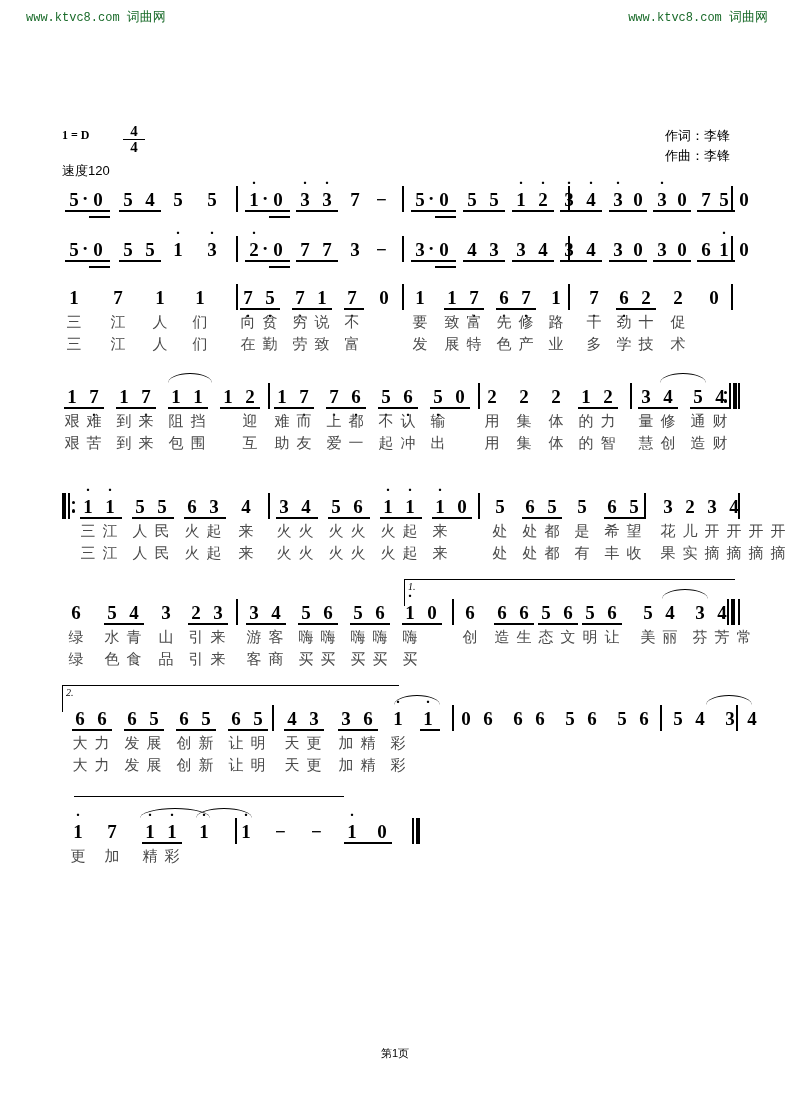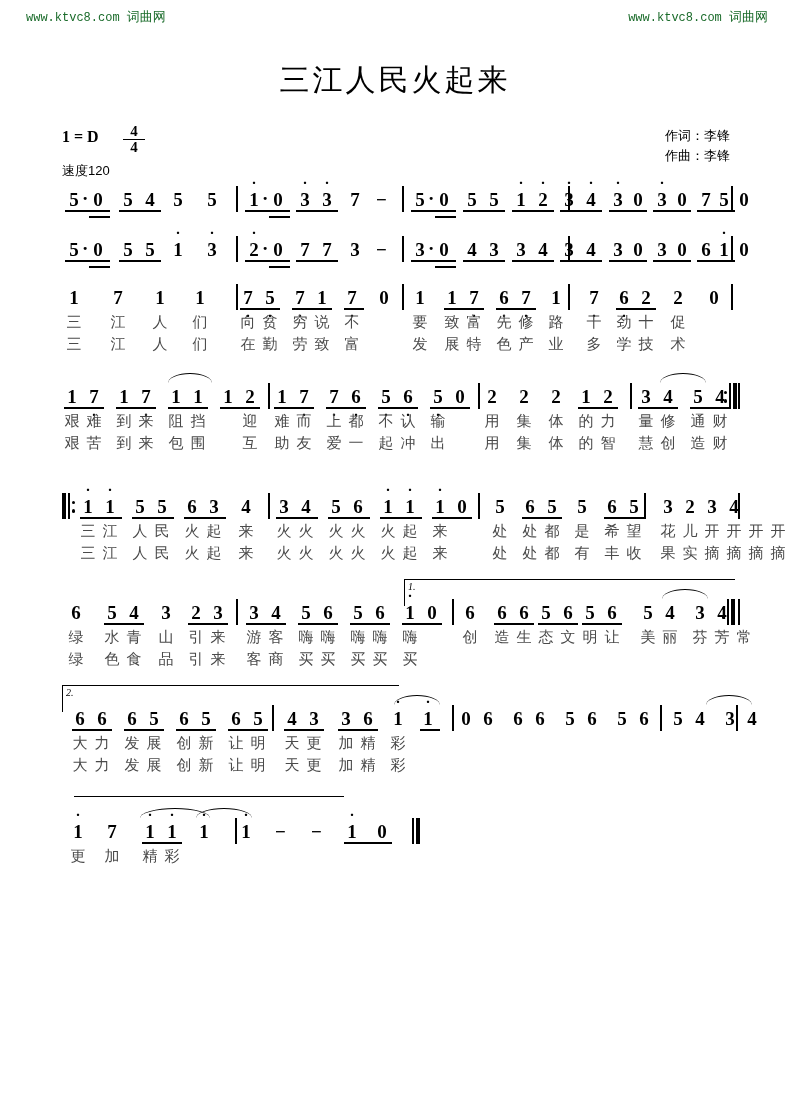--- a/index.html
+++ b/index.html
@@ -16,21 +16,21 @@
   .wm .cn{font-family:"Liberation Sans","DejaVu Sans",sans-serif;font-size:13px;}
   .wm-left{left:26px;}
   .wm-right{right:22px;}
 
   
   .title{position:absolute;top:60px;left:0;width:790px;text-align:center;
          font-size:30px;letter-spacing:3px;
          font-family:"Liberation Sans","DejaVu Sans",sans-serif;font-weight:400;}
 
   
-  .keysig{position:absolute;left:62px;top:128px;font-size:16px;font-weight:bold;
+  .keysig{position:absolute;left:62px;top:128px;font-size:12px;font-weight:bold;
           font-family:"Liberation Serif","DejaVu Serif",serif;}
   .timesig{position:absolute;left:123px;top:124px;width:22px;text-align:center;
            font-size:15px;font-weight:bold;line-height:1.0;}
   .timesig .num{display:block;}
   .timesig .den{display:block;border-top:1.6px solid #000;}
   .tempo{position:absolute;left:62px;top:162px;font-size:13px;
          font-family:"Liberation Sans","DejaVu Sans",sans-serif;}
   .credits{position:absolute;right:60px;top:126px;text-align:left;font-size:13px;line-height:1.55;
            font-family:"Liberation Sans","DejaVu Sans",sans-serif;}
 
@@ -89,21 +89,20 @@
 
   <div class="wm wm-left">
     <span>www.ktvc8.com</span>
     <span class="cn">词曲网</span>
   </div>
   <div class="wm wm-right">
     <span>www.ktvc8.com</span>
     <span class="cn">词曲网</span>
   </div>
 
-  <div class="title">三江人民火起来</div>
 
   <div class="keysig">1 = D</div>
   <div class="timesig">
     <span class="num">4</span>
     <span class="den">4</span>
   </div>
   <div class="tempo">速度120</div>
   <div class="credits">
     <div>作词：李锋</div>
     <div>作曲：李锋</div>
@@ -655,14 +654,15 @@
         <div class="voltacap" style="left: 74px; top: 796px; width: 270px;"></div>
         <div class="slur" style="left: 140px; top: 808px; width: 70px;"></div>
         <div class="slur" style="left: 196px; top: 808px; width: 56px;"></div>
         <div class="finalbar" style="left: 412px; top: 818px; height: 26px; width: 9px;">
           <div class="" style="position: absolute; left: 0px; top: 0px; height: 26px; width: 1.6px; background: rgb(0, 0, 0);"></div>
           <div class="" style="position: absolute; left: 4px; top: 0px; height: 26px; width: 4px; background: rgb(0, 0, 0);"></div>
         </div>
       </div>
     </div>
 
+  <div class="pageno">第1页</div>
 
 </div>
 
 </body></html>

